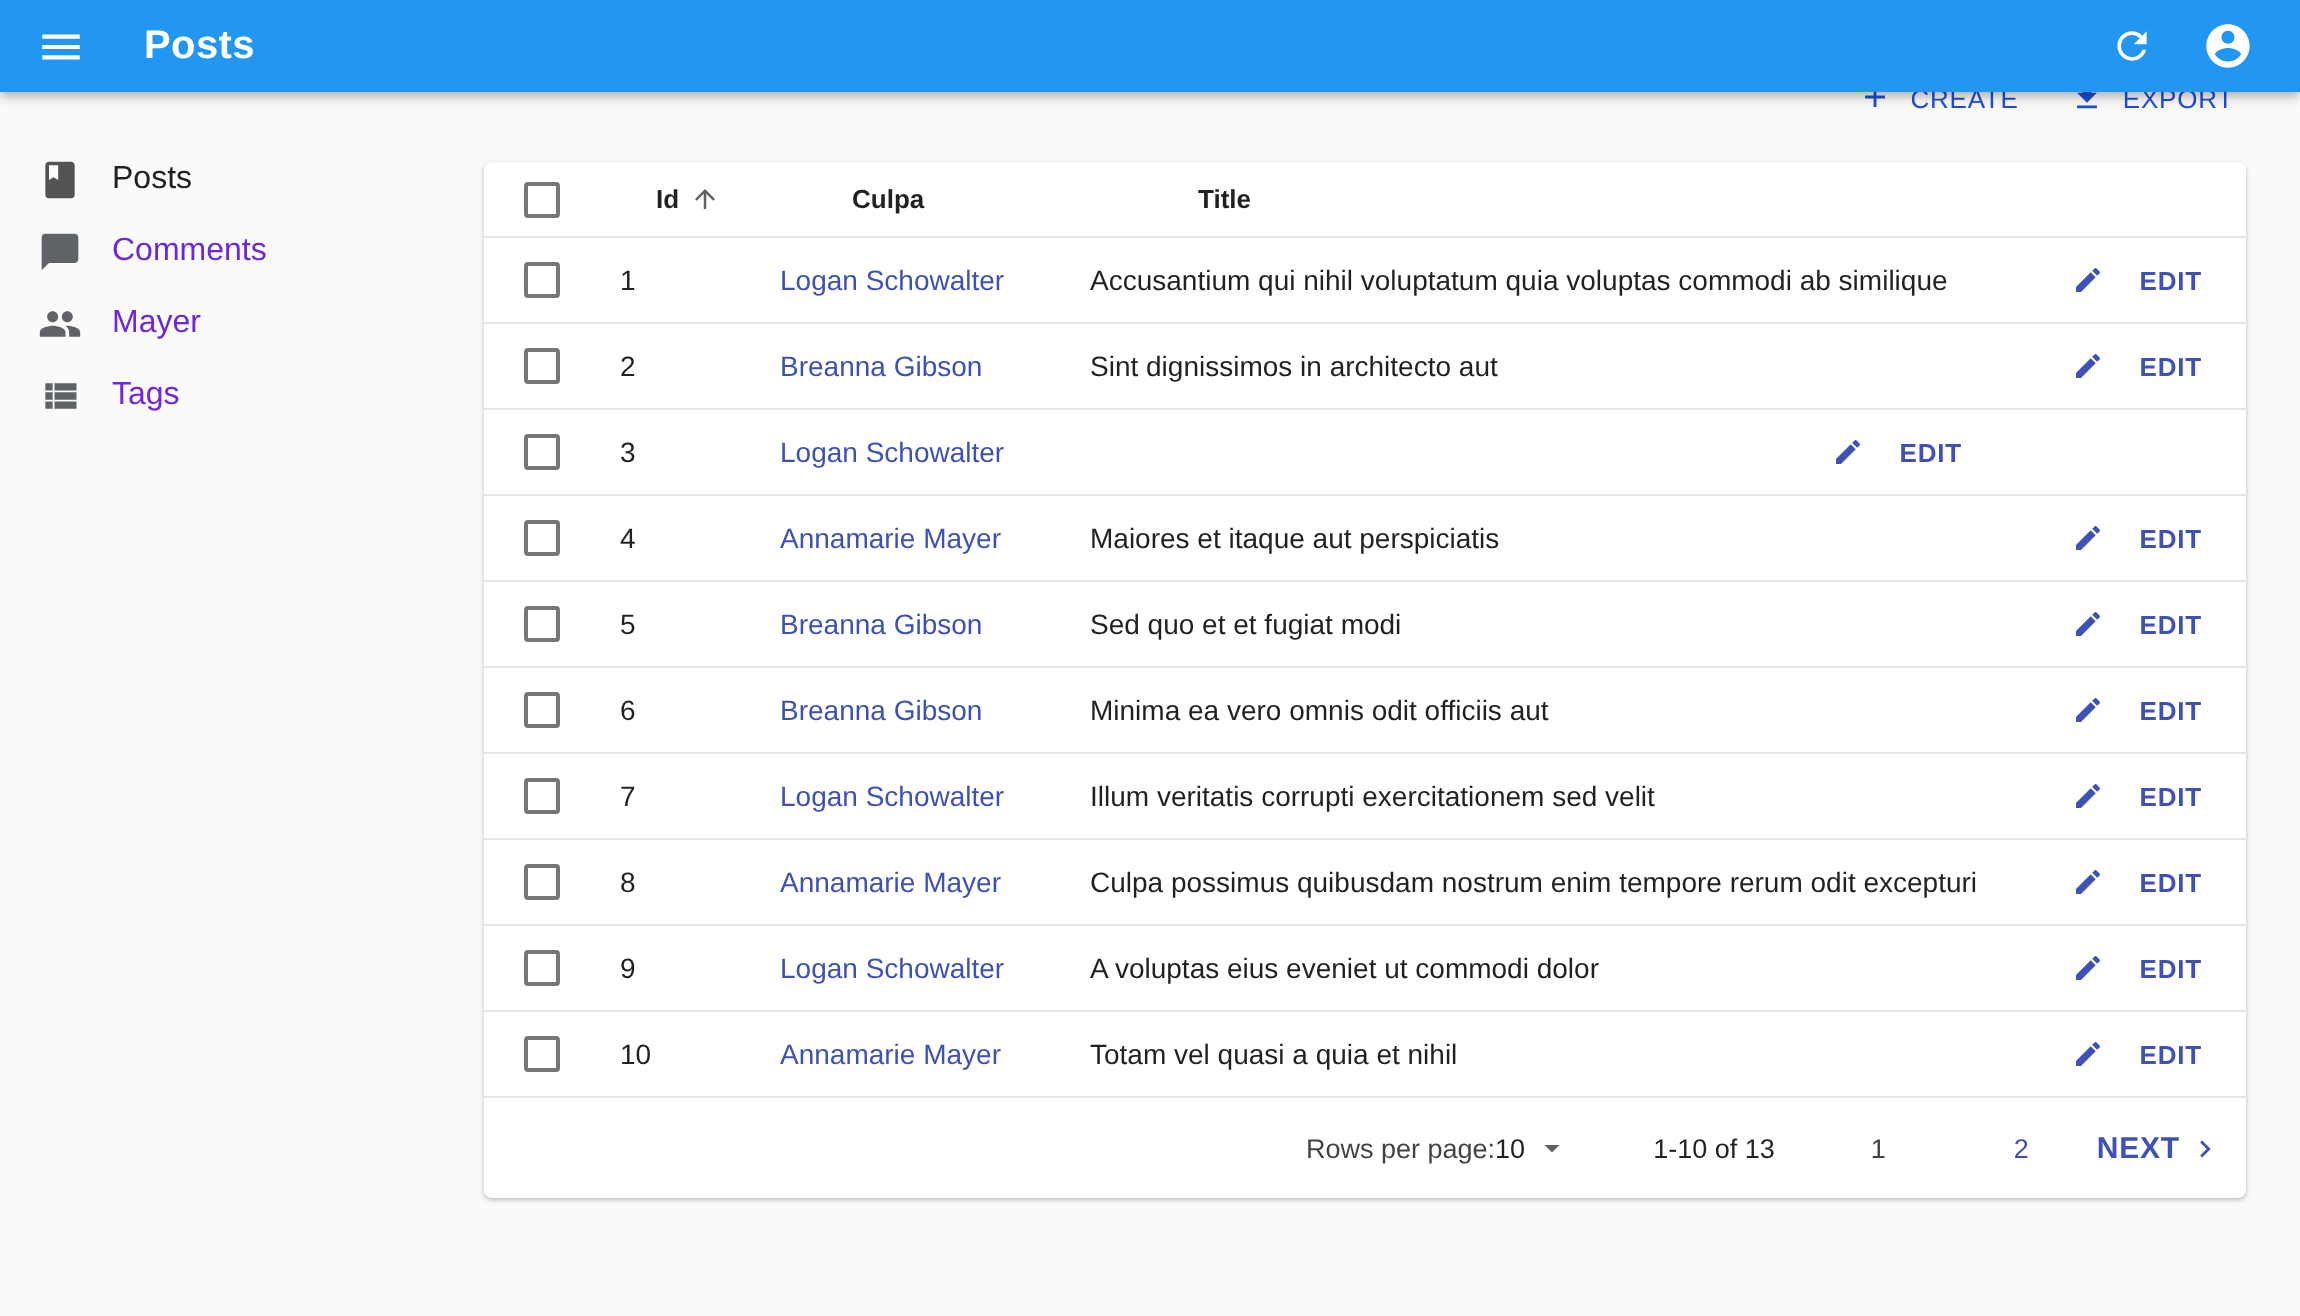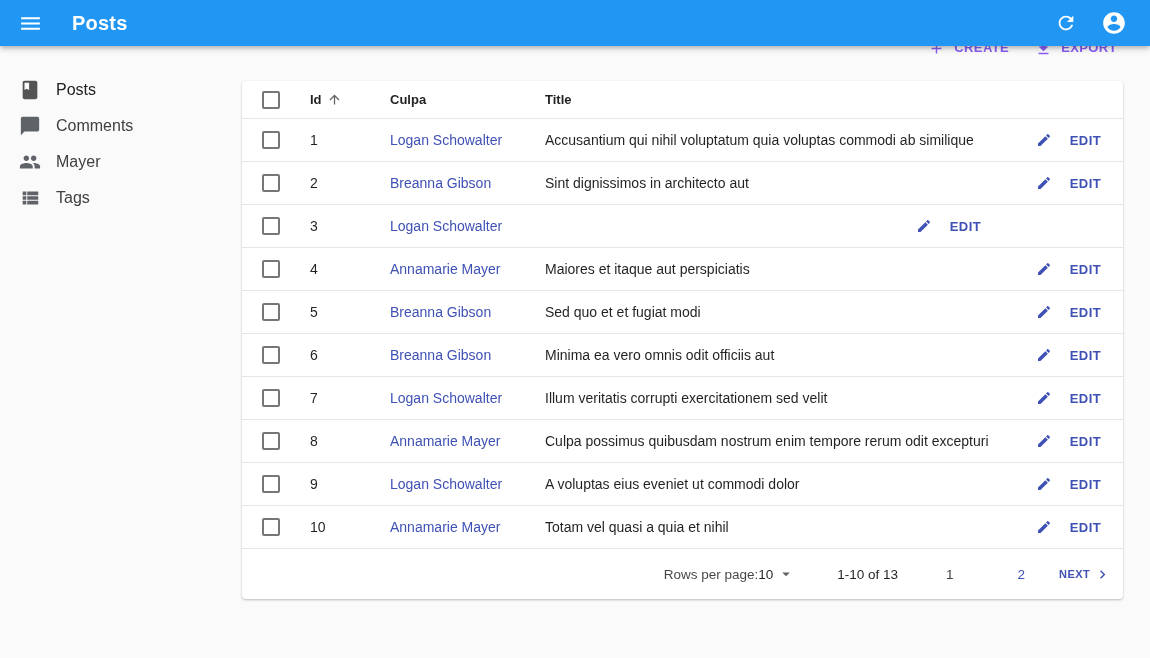--- a/index.html
+++ b/index.html
@@ -33,55 +33,55 @@
   .appbar .right { display: flex; align-items: center; gap: 8px; }
   svg { display: block; }
 
   
   .sidebar {
     position: fixed; top: 46px; left: 0; bottom: 0; width: 242px;
     padding-top: 26px;
   }
   .menu-item {
     height: 36px; display: flex; align-items: center;
-    padding-left: 19px; cursor: pointer; color: #404040;
+    padding-left: 19px; cursor: pointer; color: #6d28d9;
     font-size: 16px;
   }
   .menu-item .mi-icon { width: 22px; height: 22px; color: #5f6368; flex: 0 0 auto; }
   .menu-item .mi-label { margin-left: 15px; }
   .menu-item.active { color: #212121; }
   .menu-item.active .mi-icon { color: #545454; }
 
   
   .main { margin-left: 242px; padding: 34px 27px 0 0; }
   .list-toolbar {
     display: flex; justify-content: flex-end; align-items: center;
     height: 28px; gap: 14px;
   }
   .flat-btn {
-    display: flex; align-items: flex-start; gap: 9px;
+    display: flex; align-items: flex-end; gap: 9px;
     border: none; background: transparent; cursor: pointer;
-    color: #8b5cf6; font-family: inherit;
-    font-size: 13px; font-weight: 700; letter-spacing: .4px;
+    color: #1d4ed8; font-family: inherit;
+    font-size: 13px; font-weight: 400; letter-spacing: .4px;
     padding: 4px 6px; border-radius: 4px;
   }
   .flat-btn svg { width: 17px; height: 17px; }
 
   
   .card {
     margin-top: 19px; background: #fff; border-radius: 4px;
     box-shadow: 0 1px 3px rgba(0,0,0,.12), 0 1px 2px rgba(0,0,0,.14);
     overflow: hidden;
   }
   .tr {
     display: grid;
     grid-template-columns: 68px 80px 155px 1fr 120px;
     align-items: center;
   }
-  .thead { height: 37px; }
+  .thead { height: 37px; gap: 18px; }
   .th {
     font-size: 13px; font-weight: 700; color: rgba(0,0,0,.87);
   }
   .th-id { display: flex; align-items: center; gap: 5px; cursor: pointer; }
   .sort-arrow { width: 15px; height: 15px; color: #616161; }
   .row { height: 43px; border-top: 1px solid #e6e6e6; }
   .cb-cell { padding-left: 20px; }
   .checkbox {
     width: 18px; height: 18px; border: 2px solid #767676;
     border-radius: 2px; cursor: pointer; display: block; background: #fff;
@@ -114,21 +114,21 @@
   .range { margin-left: 42px; color: rgba(0,0,0,.87); }
   .page-btn {
     border: none; background: transparent; cursor: pointer;
     font-family: inherit; font-size: 13.5px; padding: 6px 10px;
   }
   .page-current { color: #424242; margin-left: 38px; }
   .page-other { color: #3f51b5; margin-left: 44px; }
   .next-btn {
     display: flex; align-items: center; gap: 4px;
     border: none; background: transparent; cursor: pointer;
-    color: #3f51b5; font-family: inherit; font-size: 11px; font-weight: 700;
+    color: #3f51b5; font-family: inherit; font-size: 15px; font-weight: 700;
     letter-spacing: .4px; margin-left: 22px; padding: 6px 2px;
   }
   .next-btn svg { width: 17px; height: 17px; }
 </style>
 </head>
 <body>
 
 <header class="appbar">
   <button class="iconbtn">
     <span>

